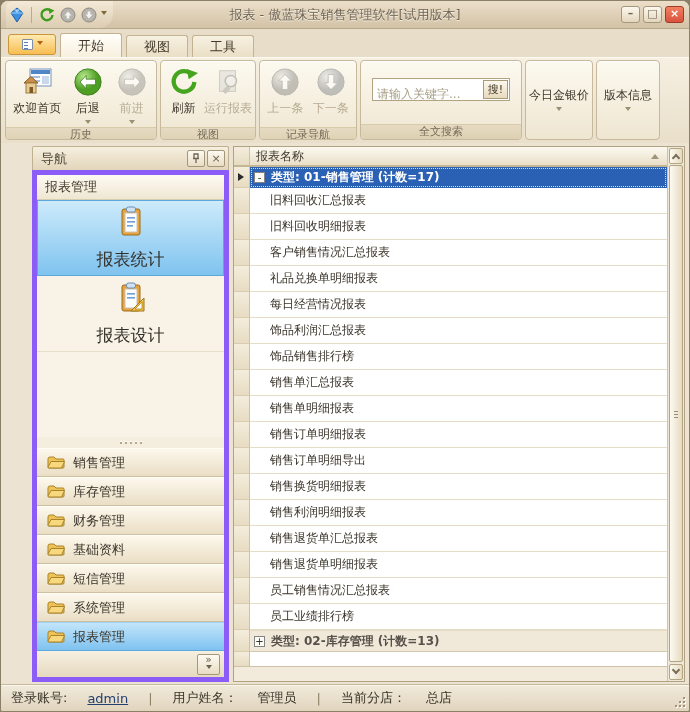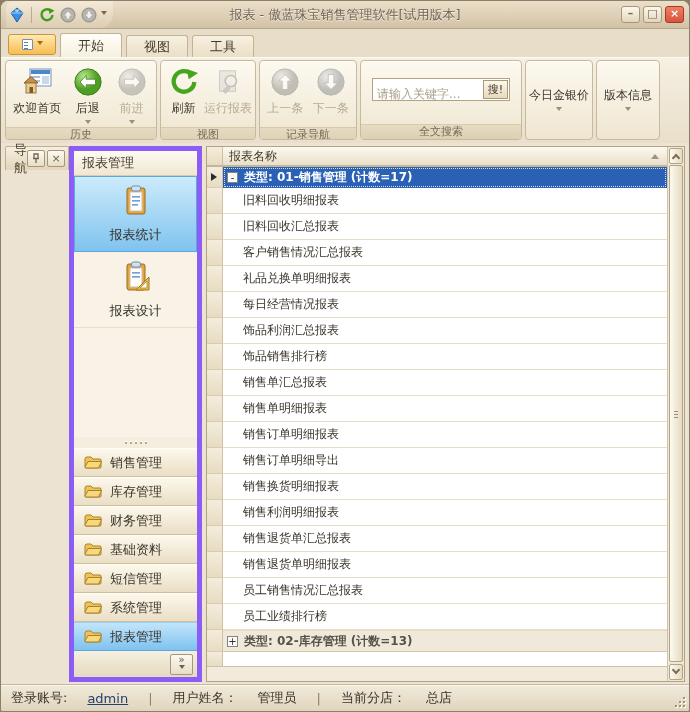--- a/index.html
+++ b/index.html
@@ -56,32 +56,32 @@
   .searchwrap input::placeholder { color:#a99f87; }
   .sbtn { flex:0 0 25px; height:19px; border:1px solid #a89a76; background:linear-gradient(#fcf8ec,#e7dabd);
           font-size:11px; color:#43392a; text-align:center; line-height:17px; }
   .grp.tallbtn .btns { padding:0; }
   .grp.tallbtn .bb { width:100%; justify-content:center; padding:0 4px; }
 
   
   .content { flex:1; min-height:0; display:flex; padding:3px 4px 2px 4px; gap:4px; background:#ece3d2; }
 
   
-  .sidebar { width:197px; flex:0 0 197px; display:flex; flex-direction:row; }
+  .sidebar { width:197px; flex:0 0 197px; display:flex; flex-direction:column;margin-left:27px; }
   .navhdr { height:24px; flex:0 0 24px; display:flex; align-items:center; padding:0 3px 0 8px; color:#4e4537;
             font-size:13px; background:linear-gradient(#f6efdf,#e2d5ba); border:1px solid #bfb08f; border-bottom:none;
             border-radius:2px 2px 0 0; }
   .navtools { margin-left:auto; display:flex; gap:2px; }
   .ntbtn { width:18px; height:17px; border:1px solid #a4977c; border-radius:2px; background:linear-gradient(#fdfaf2,#e9ddc4);
            display:flex; align-items:center; justify-content:center; font-size:11px; color:#6e6452; line-height:1; }
   .navbox { flex:1; min-height:0; border:5px solid #8b5cf6; background:#f8f3e6; display:flex; flex-direction:column; }
   .sechdr { height:25px; flex:0 0 25px; line-height:24px; padding-left:8px; font-size:13px; color:#453c2d;
             background:linear-gradient(#fdfaf2,#efe7d3); border-bottom:1px solid #d8cdb2; }
   .bigitem { height:76px; flex:0 0 76px; display:flex; flex-direction:column; align-items:center; justify-content:center;
-             gap:5px; font-size:13px; color:#33302a; border-bottom:1px solid #e8dfca; background:#f8f3e6; }
+             gap:5px; font-size:17px; color:#33302a; border-bottom:1px solid #e8dfca; background:#f8f3e6; }
   .bigitem.sel { background:linear-gradient(#cdebfb,#7fc3ef); border:1px solid #5fa8dc; border-bottom:1px solid #5fa8dc; }
   .sbfill { flex:1; background:#f8f3e6; }
   .splitter { height:11px; flex:0 0 11px; display:flex; align-items:center; justify-content:center; gap:3px; background:#f4eedf; }
   .splitter i { width:2px; height:2px; background:#b3a88d; box-shadow:0 -1px 0 #fff; }
   .accitem { height:29px; flex:0 0 29px; display:flex; align-items:center; gap:8px; padding-left:10px; font-size:13px;
              color:#3a342a; background:linear-gradient(#fcf8ec,#eadec5); border-top:1px solid #fffdf6; border-bottom:1px solid #cdc0a1; }
   .accitem.sel { background:linear-gradient(#c2e5fa,#7fc2f0); border-top-color:#9ed2f5; border-bottom-color:#5fa8dc; }
   .overflowbar { height:26px; flex:0 0 26px; background:linear-gradient(#f6f0e1,#e5d9bf); display:flex;
                  justify-content:flex-end; align-items:center; padding-right:4px; }
   .ofbtn { width:23px; height:21px; border:1px solid #a4977c; border-radius:2px; background:linear-gradient(#fdfaf2,#e9ddc4);
@@ -466,25 +466,25 @@
               <span class="rowptr"></span>
             </div>
           <div class="cell">
             <span class="expbox">-</span>
             <span>类型: 01-销售管理 (计数=17)</span>
           </div>
         </div>
 
         <div class="drow">
             <div class="gut"></div>
+            <div class="cell">旧料回收汇总报表</div>
+          </div>
+        <div class="drow">
+            <div class="gut"></div>
             <div class="cell">旧料回收明细报表</div>
-          </div>
-        <div class="drow">
-            <div class="gut"></div>
-            <div class="cell">旧料回收汇总报表</div>
           </div>
         <div class="drow">
             <div class="gut"></div>
             <div class="cell">客户销售情况汇总报表</div>
           </div>
         <div class="drow">
             <div class="gut"></div>
             <div class="cell">礼品兑换单明细报表</div>
           </div>
         <div class="drow">

